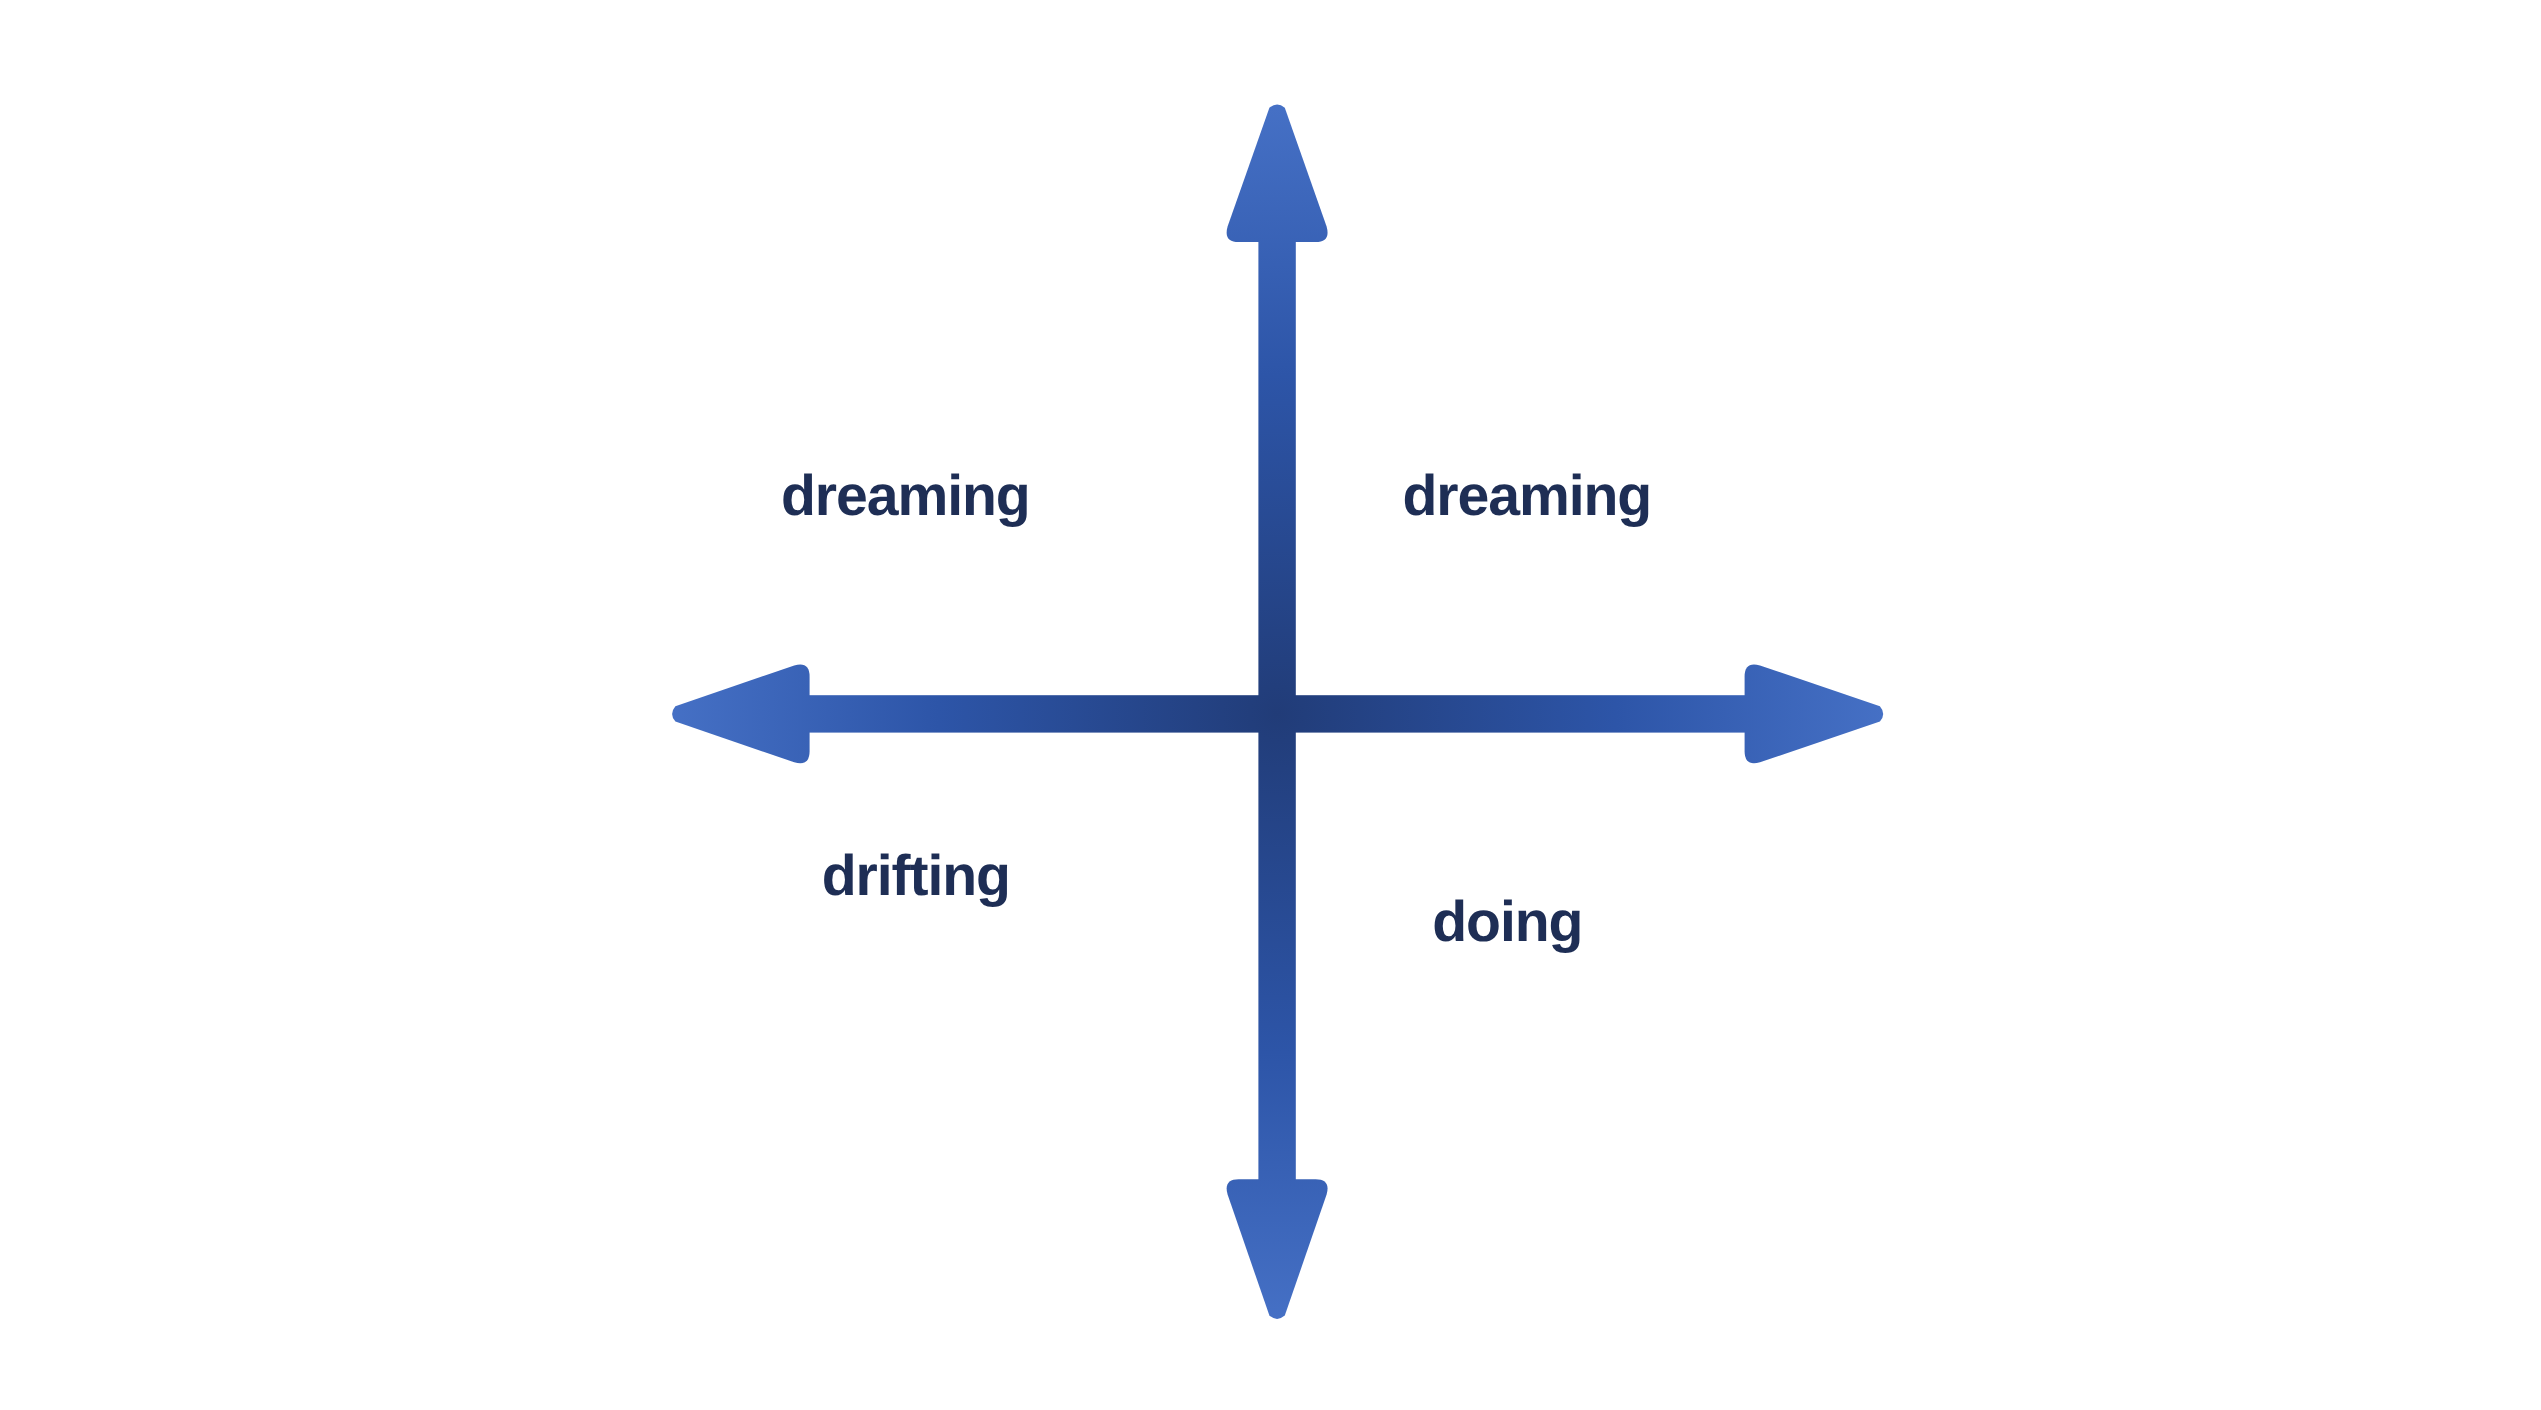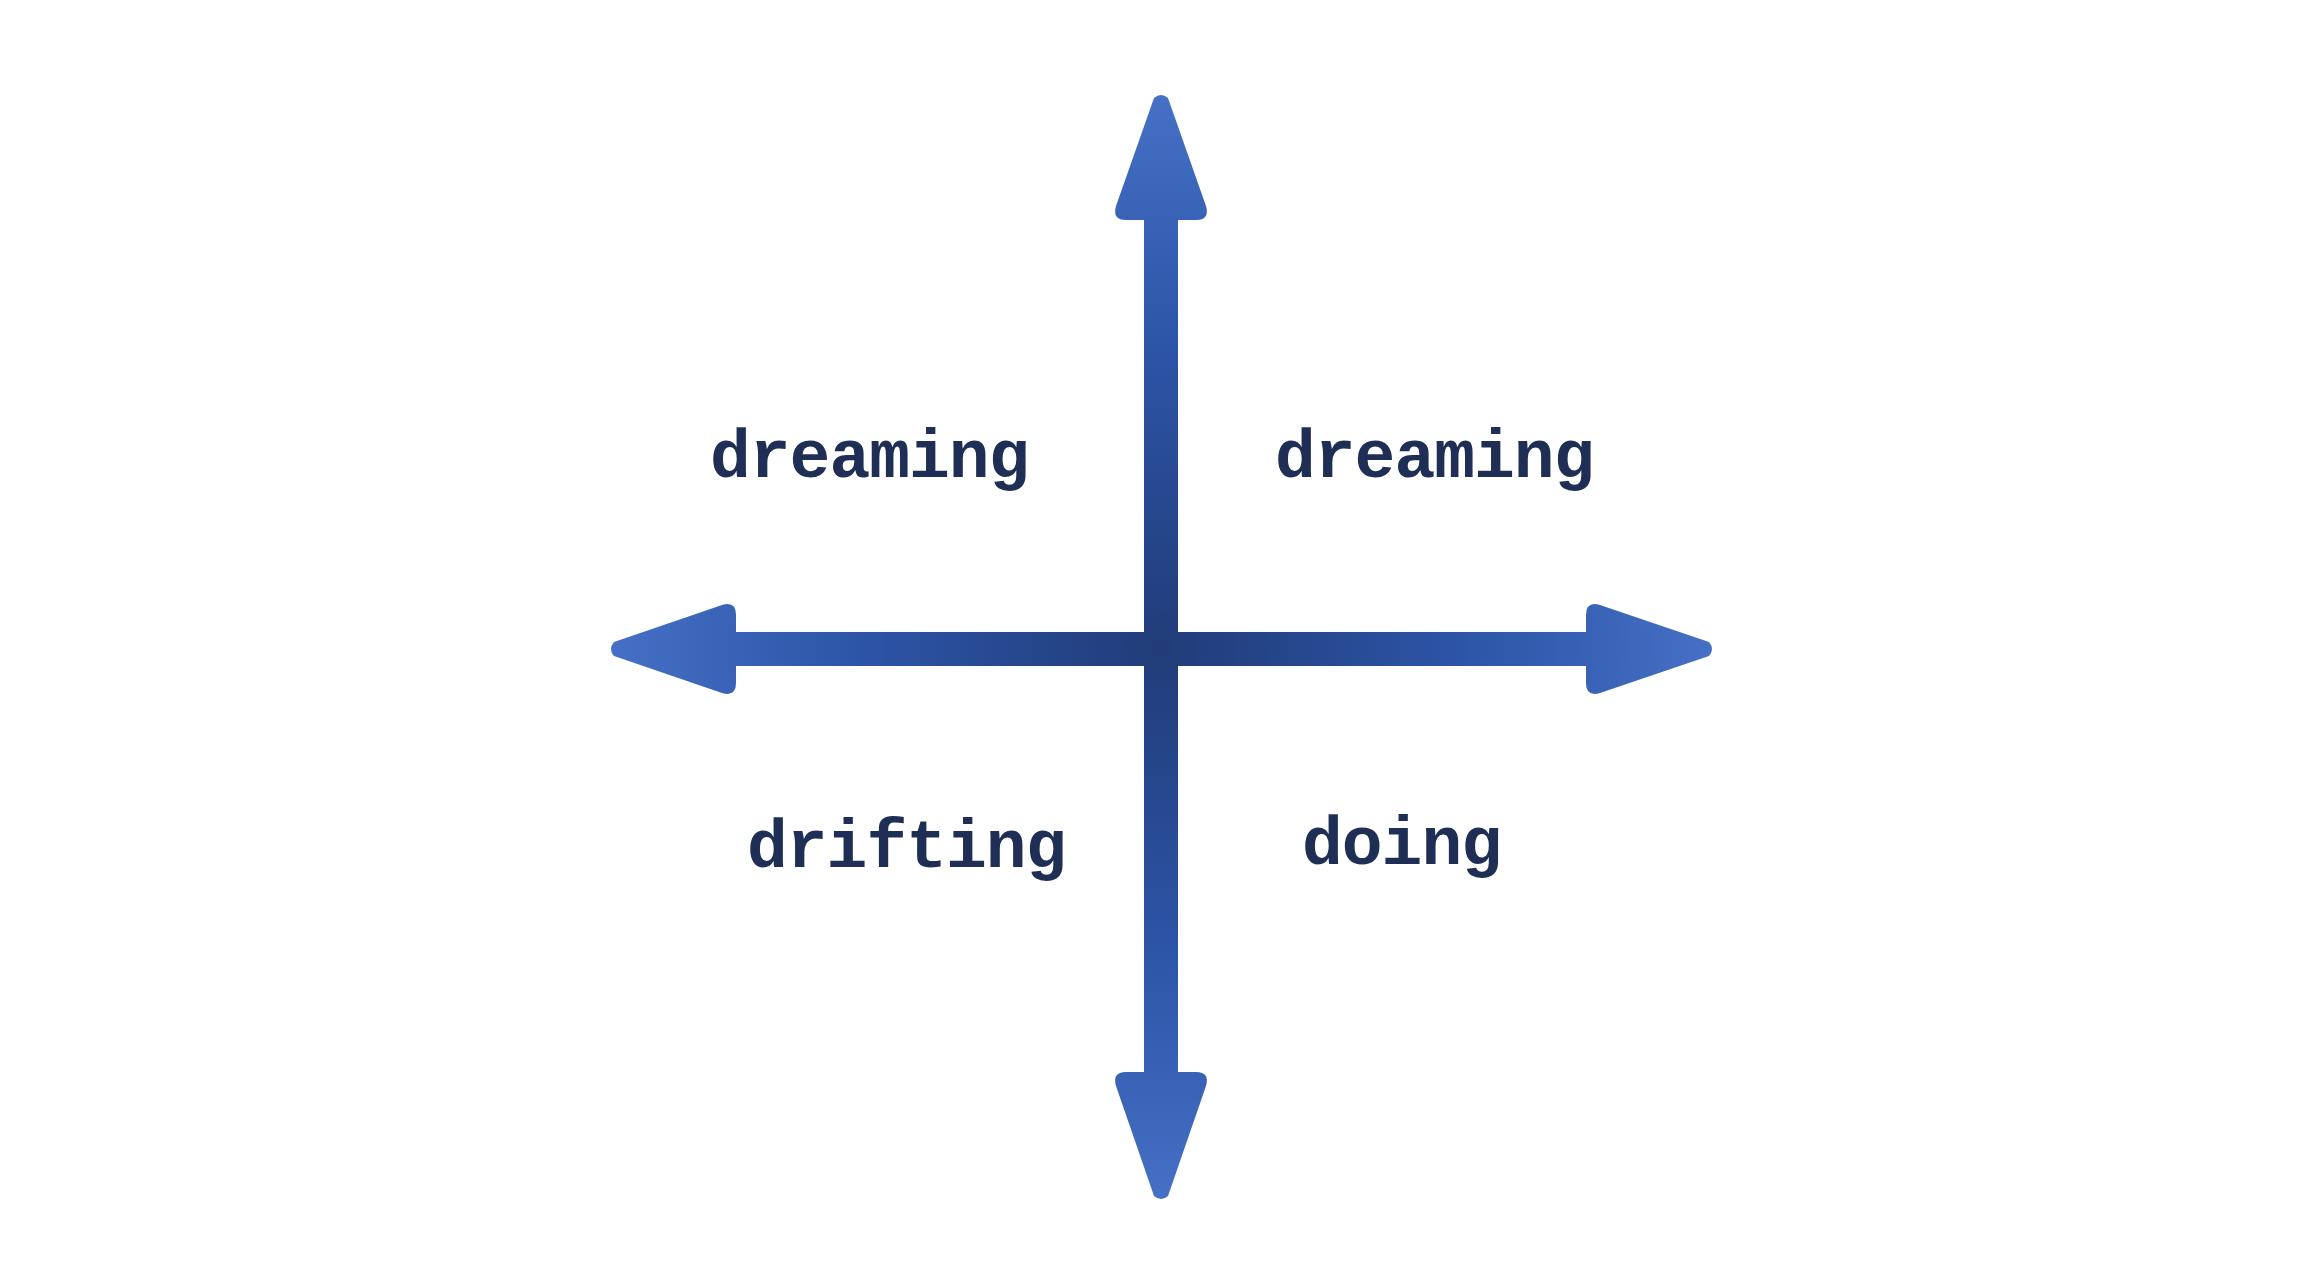--- a/index.html
+++ b/index.html
@@ -1,22 +1,22 @@
 <!DOCTYPE html>
 <html><head>
   <meta charset="utf-8">
   <style>
     html, body { margin: 0; padding: 0; background: #ffffff; }
     body { width: 2310px; height: 1282px; position: relative; overflow: hidden; }
     #diagram { position: absolute; left: 0; top: 0; width: 2310px; height: 1282px; }
     .quad-label {
       position: absolute;
-      font-family: Liberation Mono, monospace;
+      font-family: Liberation Sans, sans-serif;
       font-weight: bold;
-      font-size: 68px;
+      font-size: 52px;
       line-height: 1;
       white-space: nowrap;
       letter-spacing: -1px;
     }
   </style>
 </head>
 <body>
 
 <svg id="diagram" viewBox="0 0 2310 1282" xmlns="http://www.w3.org/2000/svg">
   <defs>
@@ -35,14 +35,14 @@
 
   <path d="M1154 1196 Q1161 1202 1168 1196 L1206 1086 Q1210 1072 1196 1072 L1126 1072 Q1112 1072 1116 1086 Z" fill="url(#axisGrad)"></path>
 
   <path d="M614 642 Q608 649 614 656 L722 693 Q736 697 736 683 L736 615 Q736 601 722 605 Z" fill="url(#axisGrad)"></path>
 
   <path d="M1709 642 Q1715 649 1709 656 L1600 693 Q1586 697 1586 683 L1586 615 Q1586 601 1600 605 Z" fill="url(#axisGrad)"></path>
 </svg>
 
 <div class="quad-label" style="left:710px; top:425px; color:#1E2E55;">dreaming</div>
 <div class="quad-label" style="left:1275px; top:425px; color:#1E2E55;">dreaming</div>
-<div class="quad-label" style="left:747px; top:771px; color:#1E2E55;margin-top:44px;">drifting</div>
+<div class="quad-label" style="left:747px; top:771px; color:#1E2E55;">drifting</div>
 <div class="quad-label" style="left:1302px; top:812px; color:#1E2E55;">doing</div>
 
 </body></html>

